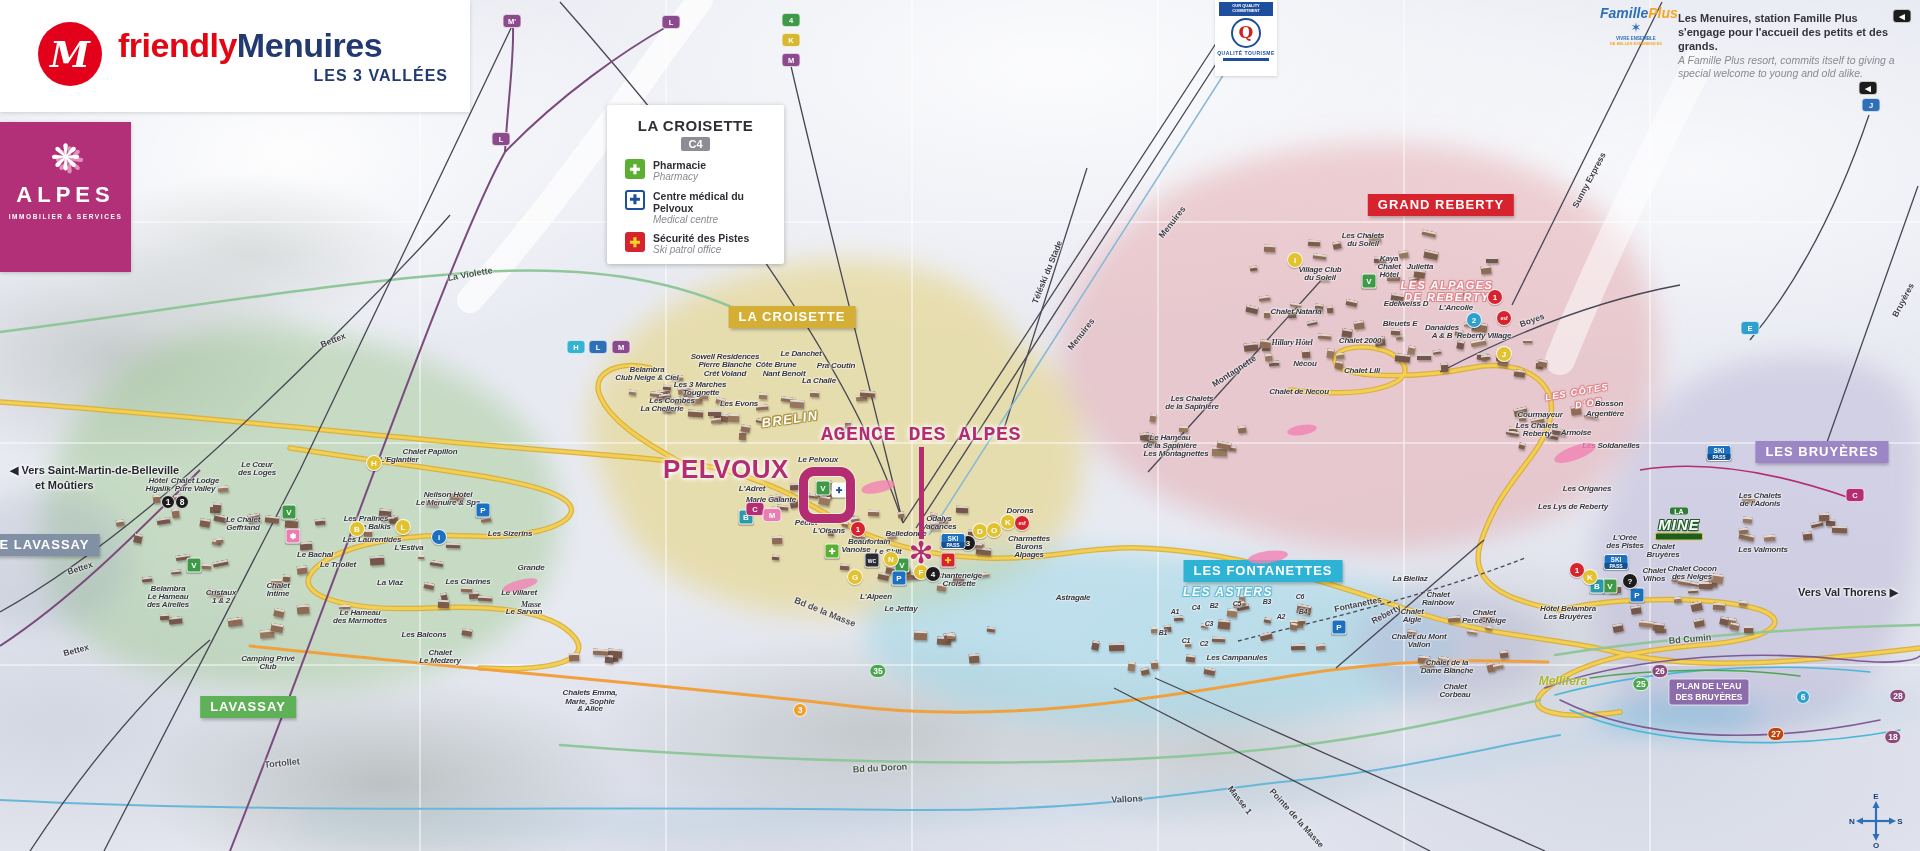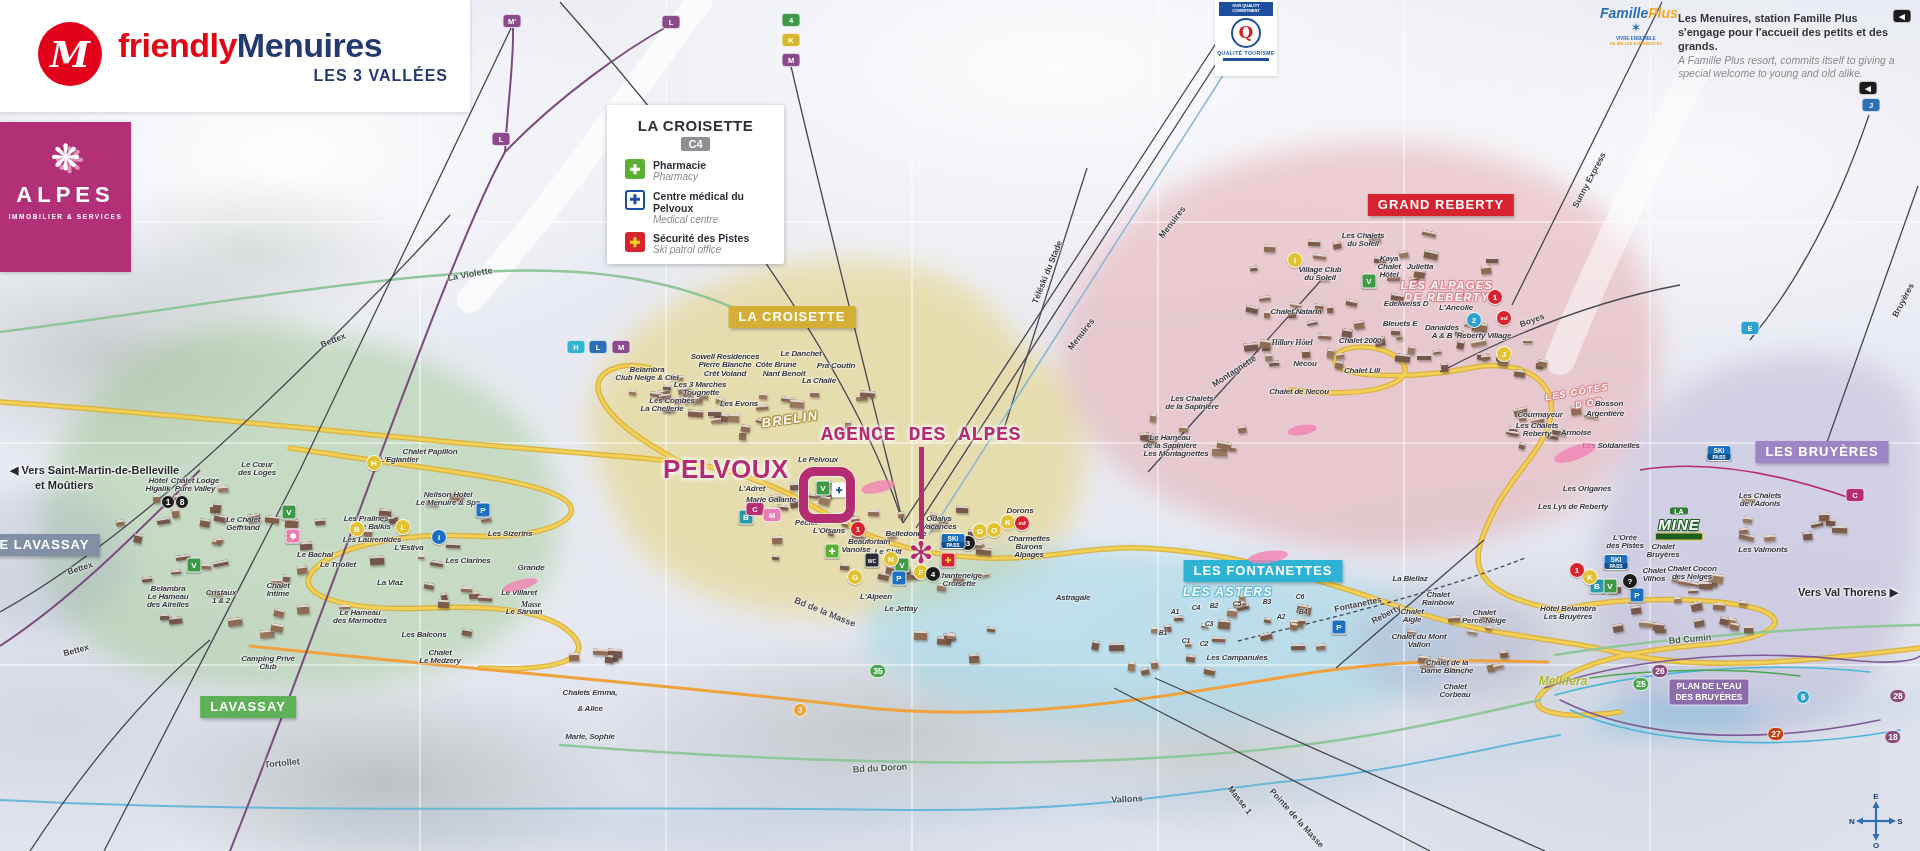--- a/index.html
+++ b/index.html
@@ -546,21 +546,21 @@
       <div class="ml lbl-b" style="left: 399px; top: 459px; transform: translate(-50%, -50%);">L'Eglantier</div>
       <div class="ml lbl-b" style="left: 448px; top: 494px; transform: translate(-50%, -50%);">Neilson Hotel</div>
       <div class="ml lbl-b" style="left: 448px; top: 502px; transform: translate(-50%, -50%);">Le Menuire &amp; Spa</div>
       <div class="ml lbl-b" style="left: 366px; top: 518px; transform: translate(-50%, -50%);">Les Pralines</div>
       <div class="ml lbl-b" style="left: 374px; top: 526px; transform: translate(-50%, -50%);">Le Balkis</div>
       <div class="ml lbl-b" style="left: 372px; top: 539px; transform: translate(-50%, -50%);">Les Laurentides</div>
       <div class="ml lbl-b" style="left: 409px; top: 547px; transform: translate(-50%, -50%);">L'Estiva</div>
       <div class="ml lbl-b" style="left: 315px; top: 554px; transform: translate(-50%, -50%);">Le Bachal</div>
       <div class="ml lbl-b" style="left: 338px; top: 564px; transform: translate(-50%, -50%);">Le Triollet</div>
       <div class="ml lbl-b" style="left: 390px; top: 582px; transform: translate(-50%, -50%);">La Viaz</div>
-      <div class="ml lbl-b" style="left: 468px; top: 560px; transform: translate(-50%, -50%); text-align: right;">Les Clarines</div>
+      <div class="ml lbl-b" style="left: 468px; top: 581px; transform: translate(-50%, -50%); text-align: right;">Les Clarines</div>
       <div class="ml lbl-b" style="left: 519px; top: 592px; transform: translate(-50%, -50%);">Le Villaret</div>
       <div class="ml lbl-b" style="left: 531px; top: 567px; transform: translate(-50%, -50%); text-align: right;">Grande</div>
       <div class="ml lbl-b" style="left: 531px; top: 604px; transform: translate(-50%, -50%); font-family: Liberation Serif, serif;">Masse</div>
       <div class="ml lbl-b" style="left: 510px; top: 533px; transform: translate(-50%, -50%);">Les Sizerins</div>
       <div class="ml lbl-b" style="left: 257px; top: 464px; transform: translate(-50%, -50%);">Le Cœur</div>
       <div class="ml lbl-b" style="left: 257px; top: 472px; transform: translate(-50%, -50%);">des Loges</div>
       <div class="ml lbl-b" style="left: 243px; top: 519px; transform: translate(-50%, -50%);">Le Chalet</div>
       <div class="ml lbl-b" style="left: 243px; top: 527px; transform: translate(-50%, -50%);">Geffriand</div>
       <div class="ml lbl-b" style="left: 158px; top: 480px; transform: translate(-50%, -50%);">Hôtel</div>
       <div class="ml lbl-b" style="left: 158px; top: 488px; transform: translate(-50%, -50%);">Higalik</div>
@@ -575,21 +575,21 @@
       <div class="ml lbl-b" style="left: 278px; top: 593px; transform: translate(-50%, -50%);">Intime</div>
       <div class="ml lbl-b" style="left: 360px; top: 612px; transform: translate(-50%, -50%);">Le Hameau</div>
       <div class="ml lbl-b" style="left: 360px; top: 620px; transform: translate(-50%, -50%);">des Marmottes</div>
       <div class="ml lbl-b" style="left: 424px; top: 634px; transform: translate(-50%, -50%);">Les Balcons</div>
       <div class="ml lbl-b" style="left: 524px; top: 611px; transform: translate(-50%, -50%);">Le Sarvan</div>
       <div class="ml lbl-b" style="left: 268px; top: 658px; transform: translate(-50%, -50%);">Camping Privé</div>
       <div class="ml lbl-b" style="left: 268px; top: 666px; transform: translate(-50%, -50%);">Club</div>
       <div class="ml lbl-b" style="left: 440px; top: 652px; transform: translate(-50%, -50%);">Chalet</div>
       <div class="ml lbl-b" style="left: 440px; top: 660px; transform: translate(-50%, -50%);">Le Medzery</div>
       <div class="ml lbl-b" style="left: 590px; top: 692px; transform: translate(-50%, -50%);">Chalets Emma,</div>
-      <div class="ml lbl-b" style="left: 590px; top: 736px; transform: translate(-50%, -50%);">Marie, Sophie</div>
+      <div class="ml lbl-b" style="left: 590px; top: 701px; transform: translate(-50%, -50%);">Marie, Sophie</div>
       <div class="ml lbl-b" style="left: 590px; top: 708px; transform: translate(-50%, -50%);">&amp; Alice</div>
       <div class="ml lbl-b" style="left: 1363px; top: 235px; transform: translate(-50%, -50%);">Les Chalets</div>
       <div class="ml lbl-b" style="left: 1363px; top: 243px; transform: translate(-50%, -50%);">du Soleil</div>
       <div class="ml lbl-b" style="left: 1389px; top: 258px; transform: translate(-50%, -50%);">Kaya</div>
       <div class="ml lbl-b" style="left: 1389px; top: 266px; transform: translate(-50%, -50%);">Chalet</div>
       <div class="ml lbl-b" style="left: 1389px; top: 274px; transform: translate(-50%, -50%);">Hôtel</div>
       <div class="ml lbl-b" style="left: 1420px; top: 266px; transform: translate(-50%, -50%);">Julietta</div>
       <div class="ml lbl-b" style="left: 1320px; top: 269px; transform: translate(-50%, -50%);">Village Club</div>
       <div class="ml lbl-b" style="left: 1320px; top: 277px; transform: translate(-50%, -50%);">du Soleil</div>
       <div class="ml lbl-b" style="left: 1296px; top: 311px; transform: translate(-50%, -50%);">Chalet Nataria</div>

